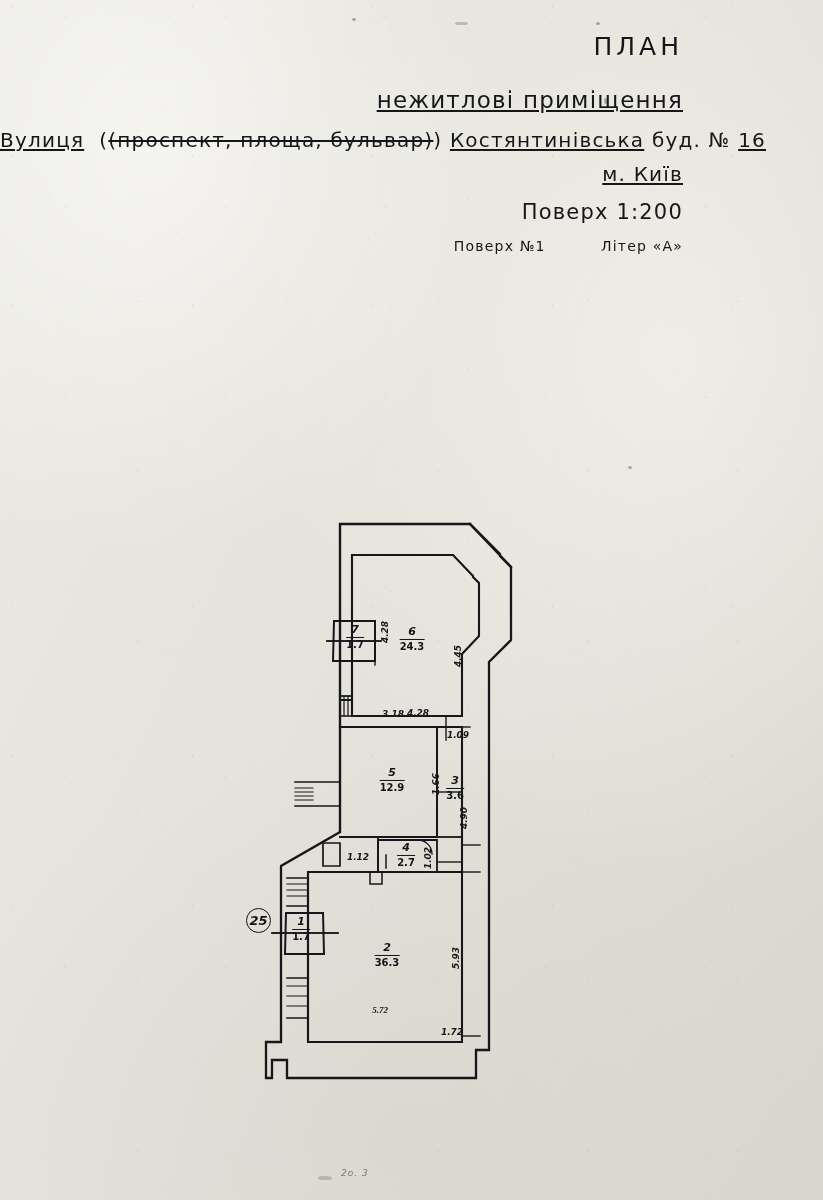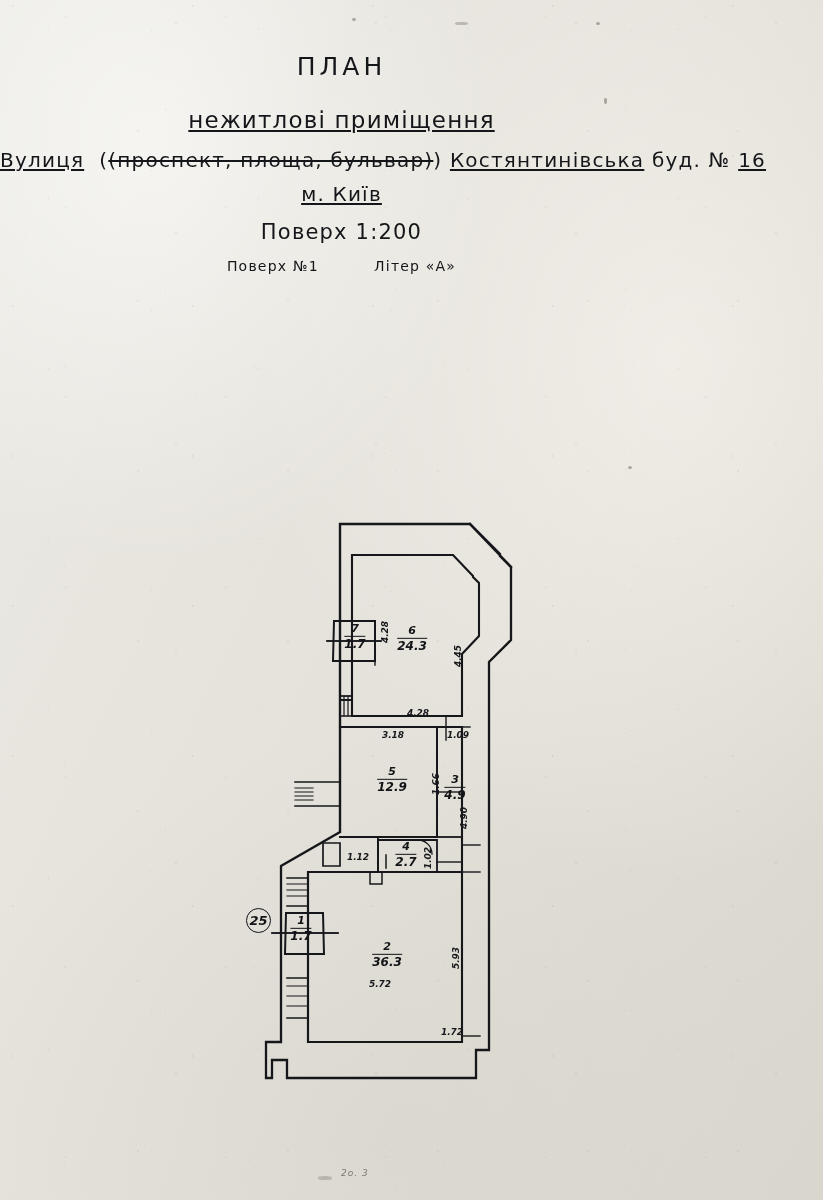--- a/index.html
+++ b/index.html
@@ -52,23 +52,23 @@
   #speck-b { left: 455px; top: 22px; width: 13px; height: 3px; opacity: .7; border-radius: 40%; }
   #speck-c { left: 596px; top: 22px; width: 4px; height: 3px; }
   #speck-d { left: 604px; top: 98px; width: 3px; height: 6px; border-radius: 40%; }
   #speck-e { left: 628px; top: 466px; width: 4px; height: 3px; }
   #speck-f { left: 318px; top: 1176px; width: 14px; height: 4px; opacity: .6; border-radius: 40%; }
 
   
   #header {
     position: absolute;
     left: 0;
-    top: 48px;
+    top: 28px;
     width: 683px;
-    text-align: center;
+    text-align: right;
     color: #15161a;
   }
   .hdr-line {
     font-family: "DejaVu Sans", sans-serif;
     letter-spacing: 1.2px;
     line-height: 1.5;
     white-space: nowrap;
   }
   #title-plan {
     font-size: 25px;
@@ -118,22 +118,21 @@
     display: block;
     font-size: 11px;
     font-style: italic;
     font-weight: 700;
     line-height: 1.05;
     padding-bottom: 1px;
     border-bottom: 1.3px solid #121317;
   }
   .room-area {
     display: block;
-    font-size: 12px;
-    font-style: italic;
+    font-size: 10px;
     font-weight: 700;
     line-height: 1.15;
     padding-top: 1px;
   }
   .dim {
     position: absolute;
     font-family: "DejaVu Sans", sans-serif;
     font-size: 9px;
     font-style: italic;
     font-weight: 700;
@@ -315,21 +314,21 @@
     <div class="room-label" style="left:301px; top:929px;">
       <span class="room-num">1</span>
       <span class="room-area">1.7</span>
     </div>
     <div class="room-label" style="left:387px; top:955px;">
       <span class="room-num">2</span>
       <span class="room-area">36.3</span>
     </div>
     <div class="room-label" style="left:455px; top:788px;">
       <span class="room-num">3</span>
-      <span class="room-area">4.9</span>
+      <span class="room-area">3.6</span>
     </div>
     <div class="room-label" style="left:406px; top:855px;">
       <span class="room-num">4</span>
       <span class="room-area">2.7</span>
     </div>
     <div class="room-label" style="left:392px; top:780px;">
       <span class="room-num">5</span>
       <span class="room-area">12.9</span>
     </div>
     <div class="room-label" style="left:412px; top:639px;">
@@ -337,27 +336,27 @@
       <span class="room-area">24.3</span>
     </div>
     <div class="room-label" style="left:355px; top:637px;">
       <span class="room-num">7</span>
       <span class="room-area">1.7</span>
     </div>
 
     <div class="dim vert" style="left:385px; top:632px;">4.28</div>
     <div class="dim vert" style="left:458px; top:656px;">4.45</div>
     <div class="dim horiz" style="left:418px; top:713px;">4.28</div>
-    <div class="dim horiz" style="left:393px; top:735px;">3.18</div>
+    <div class="dim horiz" style="left:393px; top:714px;">3.18</div>
     <div class="dim horiz" style="left:458px; top:735px;">1.09</div>
     <div class="dim vert" style="left:436px; top:784px;">1.66</div>
     <div class="dim vert" style="left:464px; top:818px;">4.90</div>
     <div class="dim horiz" style="left:358px; top:857px;">1.12</div>
     <div class="dim vert" style="left:428px; top:858px;">1.02</div>
     <div class="dim vert" style="left:456px; top:958px;">5.93</div>
-    <div class="dim horiz" style="left:380px; top:984px;">5.72</div>
+    <div class="dim horiz" style="left:380px; top:1010px;font-family:Liberation Serif, serif;">5.72</div>
     <div class="dim horiz" style="left:452px; top:1032px;">1.72</div>
 
   </div>
 
   <div id="footer-note">2о. 3</div>
 
 </div>
 
 </body></html>

